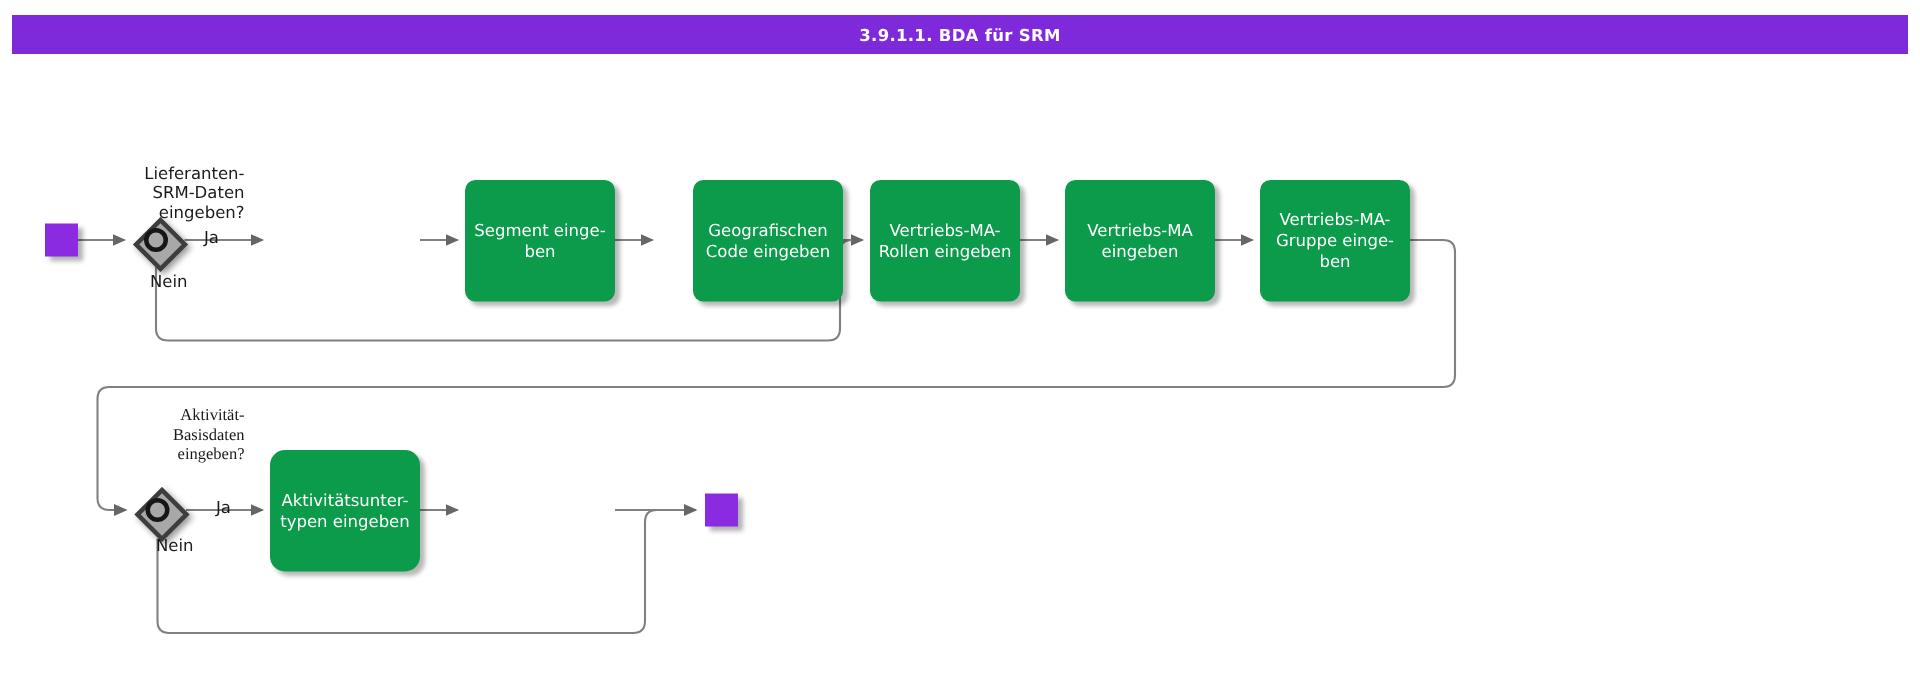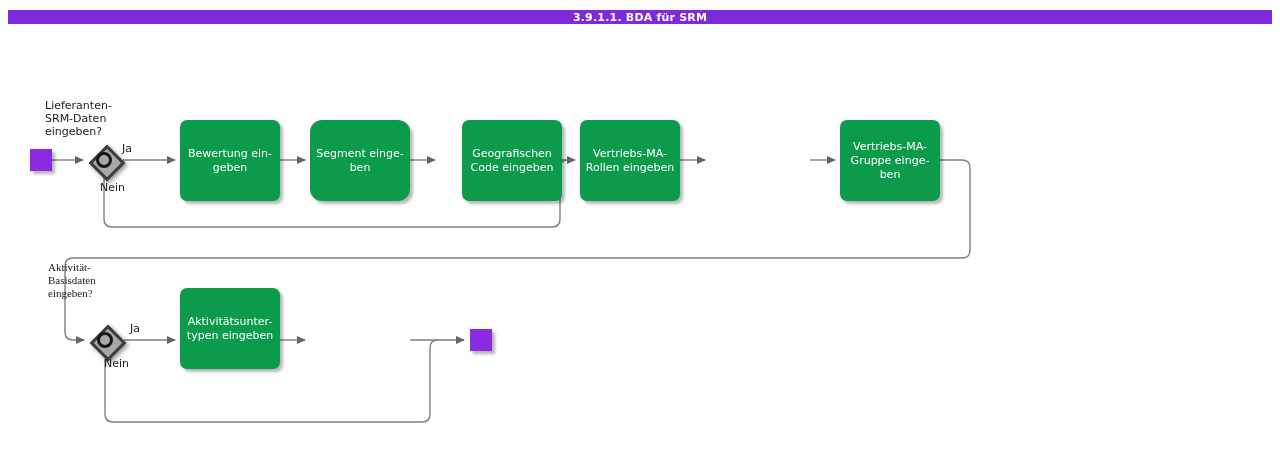--- a/index.html
+++ b/index.html
@@ -1,21 +1,21 @@
 <!DOCTYPE html>
 <html><head>
 <meta charset="utf-8">
 <style>
   html,body { margin:0; padding:0; background:#ffffff; }
   .canvas {
     position:relative; width:1280px; height:453px; background:#ffffff;
     font-family:"DejaVu Sans","Liberation Sans",sans-serif; color:#1a1a1a; overflow:hidden;
   }
   .titlebar {
-    position:absolute; left:8px; top:10px; width:1264px; height:14px;
+    position:absolute; left:8px; top:10px; width:1264px; height:26px;
     background:#7E2ADB; display:flex; align-items:center; justify-content:center;
   }
   .titlebar span { color:#ffffff; font-size:11px; font-weight:bold; letter-spacing:0.2px; }
   svg.connectors { position:absolute; left:0; top:0; pointer-events:none; }
   .task {
     position:absolute; width:100px; height:81px; background:#0B9B4B; border-radius:7px;
     box-shadow:3px 3px 3px rgba(0,0,0,0.28);
     display:flex; align-items:center; justify-content:center; text-align:center;
   }
   .task span { color:#ffffff; font-size:11px; line-height:14px; white-space:pre-line; }
@@ -26,21 +26,21 @@
   .gw-wrap { position:absolute; width:26px; height:26px; filter:drop-shadow(2px 2px 2px rgba(0,0,0,0.40)); }
   .gw-diamond {
     position:absolute; left:0; top:0; width:20px; height:20px;
     background:#A8A8A8; border:3px solid #3D3D3D; transform:rotate(45deg);
   }
   .gw-circle {
     position:absolute; width:10px; height:10px; border:3px solid #161616;
     border-radius:50%; background:transparent;
   }
   .lbl { position:absolute; font-size:11px; line-height:13px; white-space:pre-line; color:#1a1a1a; }
-  .lbl.center { text-align:left; }
+  .lbl.center { text-align:right;margin-top:10px; }
 </style>
 </head>
 <body>
 
 <div class="canvas">
 
   <div class="titlebar">
     <span>3.9.1.1. BDA für SRM</span>
   </div>
 
@@ -83,40 +83,40 @@
   <div class="gw-wrap" style="left:92px; top:327px;">
     <div class="gw-diamond" style="left:3px; top:3px;"></div>
   </div>
   <div class="gw-circle" style="left:97px; top:332px;"></div>
   <div class="lbl center" style="left:48px; top:261px; width:115px;font-family:Liberation Serif, serif;">Aktivität-
 Basisdaten
 eingeben?</div>
   <div class="lbl center" style="left:130px; top:322px; width:24px;">Ja</div>
   <div class="lbl" style="left:104px; top:357px;">Nein</div>
 
-  <div class="task" style="left:180px; top:120px;">
-    <span>Bewertung ein-
-geben</span>
-  </div>
-  <div class="task" style="left:310px; top:120px;border-radius:12px;">
+  <div class="task" style="left:310px; top:120px;">
     <span>Segment einge-
 ben</span>
   </div>
   <div class="task" style="left:462px; top:120px;">
     <span>Geografischen
 Code eingeben</span>
   </div>
   <div class="task" style="left:580px; top:120px;">
     <span>Vertriebs-MA-
 Rollen eingeben</span>
   </div>
+  <div class="task" style="left:710px; top:120px;">
+    <span>Vertriebs-MA
+eingeben</span>
+  </div>
   <div class="task" style="left:840px; top:120px;">
     <span>Vertriebs-MA-
 Gruppe einge-
 ben</span>
   </div>
 
-  <div class="task" style="left:180px; top:288px;">
+  <div class="task" style="left:180px; top:300px;border-radius:10px;">
     <span>Aktivitätsunter-
 typen eingeben</span>
   </div>
 
 </div>
 
 </body></html>

